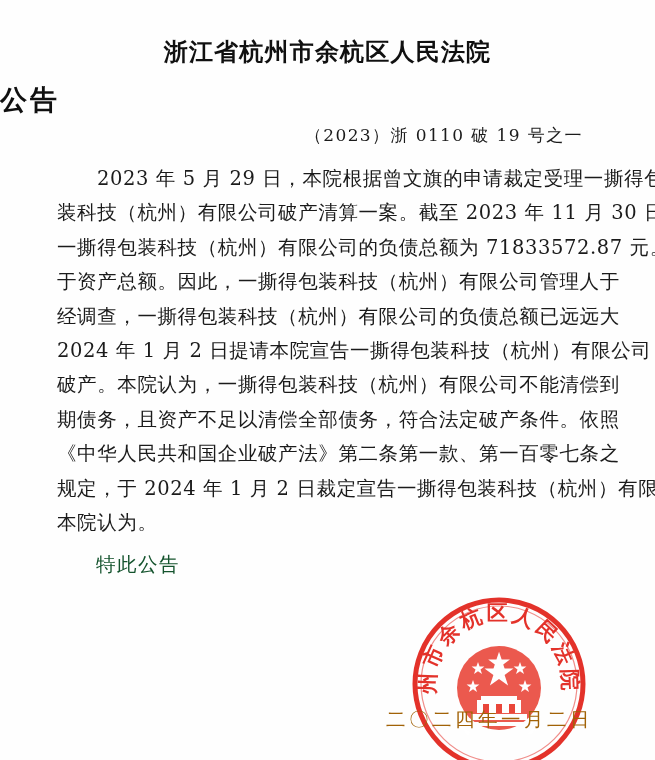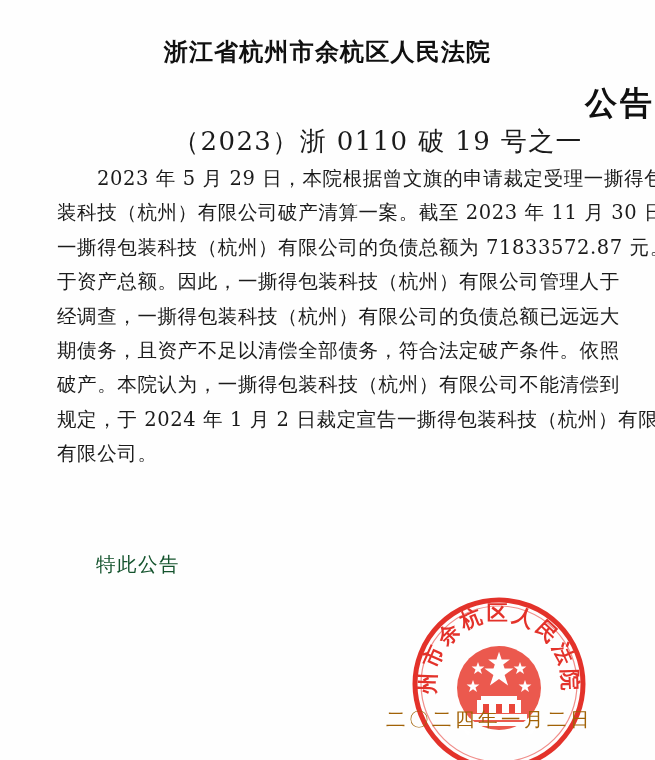--- a/index.html
+++ b/index.html
@@ -30,31 +30,31 @@
     font-weight: bold;
     letter-spacing: 1.2px;
     color: #101010;
     font-family: "DejaVu Serif", "Liberation Serif", serif;
   }
   .doc-subtitle {
     position: absolute;
     left: 0;
     top: 82px;
     width: 655px;
-    text-align: right;
-    font-size: 32px;
+    text-align: left;
+    font-size: 27px;
     font-weight: bold;
     letter-spacing: 3px;
     color: #101010;
   }
   .case-number {
     position: absolute;
     right: 72px;
     top: 124px;
-    font-size: 26px;
+    font-size: 17px;
     letter-spacing: 1.4px;
     color: #1b1b1b;
     white-space: nowrap;
   }
 
   
   .body-block {
     position: absolute;
     left: 57px;
     top: 162px;
@@ -112,24 +112,26 @@
   <div class="doc-title">浙江省杭州市余杭区人民法院</div>
   <div class="doc-subtitle">公告</div>
   <div class="case-number">（2023）浙 0110 破 19 号之一</div>
 
   <div class="body-block">
     <div class="body-line indent">2023 年 5 月 29 日，本院根据曾文旗的申请裁定受理一撕得包</div>
     <div class="body-line">装科技（杭州）有限公司破产清算一案。截至 2023 年 11 月 30 日，</div>
     <div class="body-line">一撕得包装科技（杭州）有限公司的负债总额为 71833572.87 元。</div>
     <div class="body-line">于资产总额。因此，一撕得包装科技（杭州）有限公司管理人于</div>
     <div class="body-line">经调查，一撕得包装科技（杭州）有限公司的负债总额已远远大</div>
+    <div class="body-line">2024 年 1 月 2 日提请本院宣告一撕得包装科技（杭州）有限公司</div>
+    <div class="body-line">破产。本院认为，一撕得包装科技（杭州）有限公司不能清偿到</div>
     <div class="body-line">期债务，且资产不足以清偿全部债务，符合法定破产条件。依照</div>
-    <div class="body-line">破产。本院认为，一撕得包装科技（杭州）有限公司不能清偿到</div>
+    <div class="body-line">《中华人民共和国企业破产法》第二条第一款、第一百零七条之</div>
     <div class="body-line">规定，于 2024 年 1 月 2 日裁定宣告一撕得包装科技（杭州）有限</div>
-    <div class="body-line">有限公司。</div>
+    <div class="body-line">本院认为。</div>
   </div>
 
   <div class="closing-line">特此公告</div>
 
   <div class="seal">
     <svg width="176" height="176" viewBox="0 0 176 176" xmlns="http://www.w3.org/2000/svg">
       <defs>
         <path id="arcPath" d="M 24,88 A 64,64 0 0 1 152,88" fill="none"></path>
       </defs>
 

